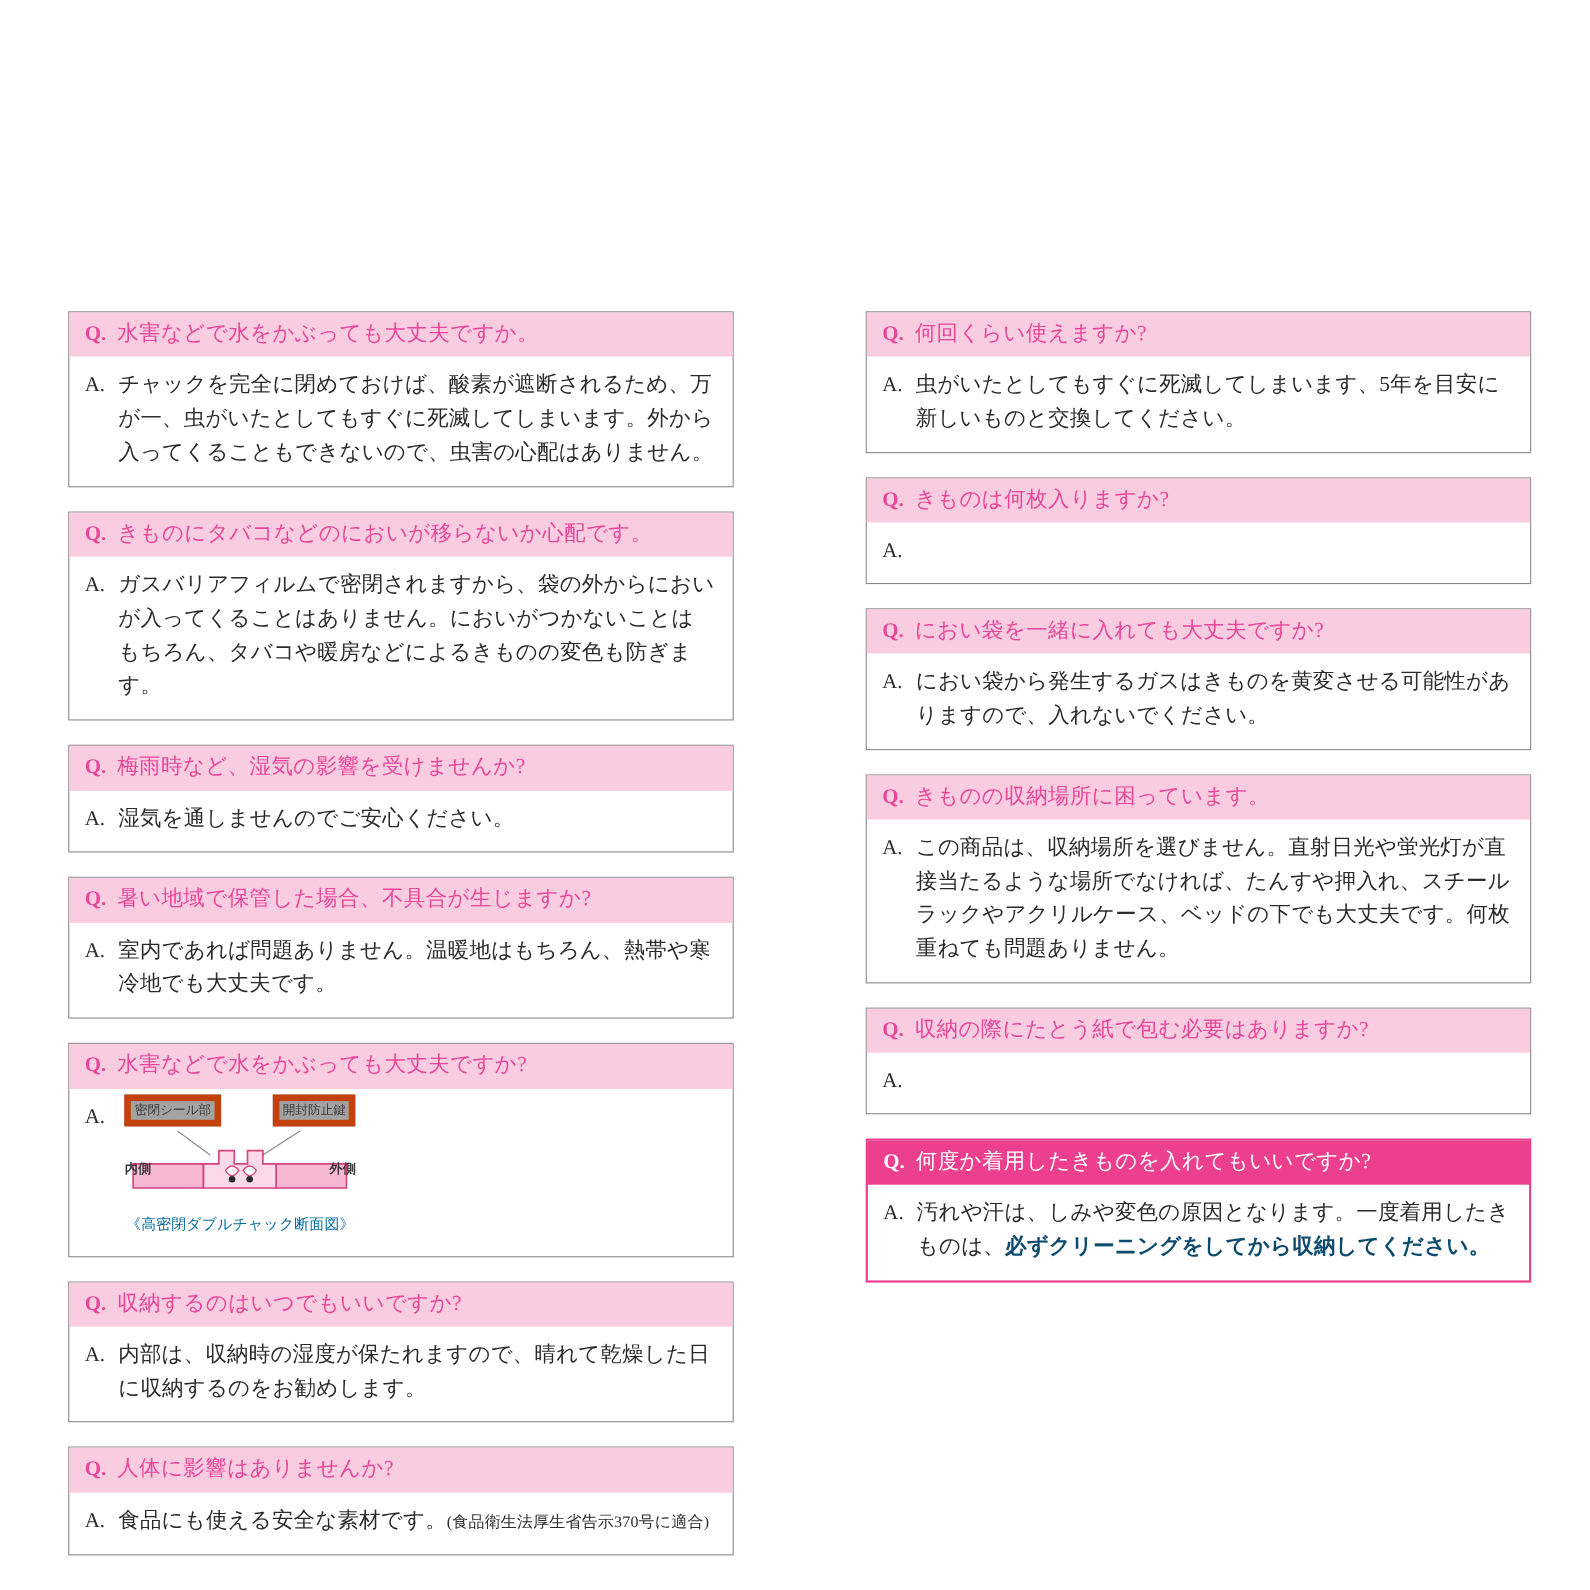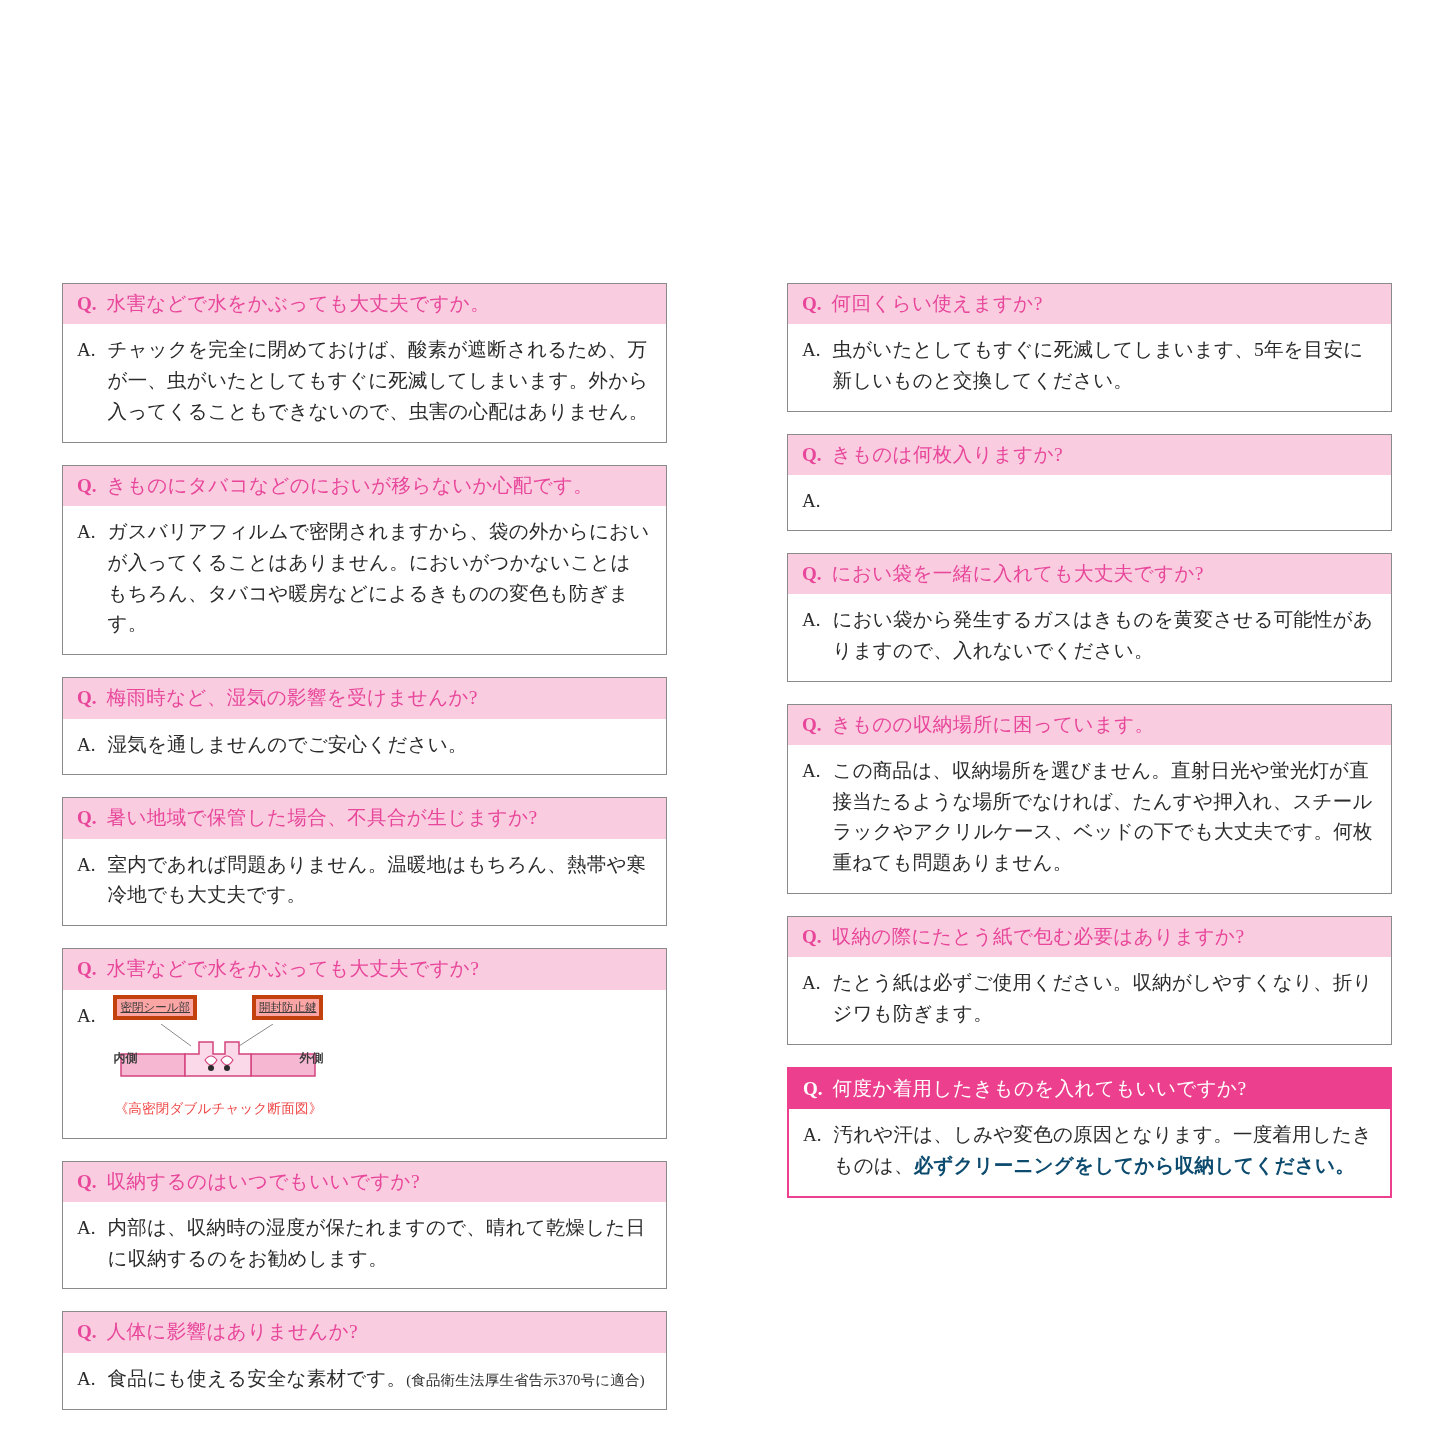--- a/index.html
+++ b/index.html
@@ -116,25 +116,24 @@
     position: relative;
     top: -6px;
   }
   .diagram-labels {
     display: flex;
     justify-content: space-between;
     font-size: 11.5px;
     color: #3a3a3a;
   }
   .diagram-labels span {
-    border: 4px solid #c2410c;
+    border: 6px solid #c2410c;
     padding: 1px 3px;
-    background: #fca5a5;
+    background: #a3a3a3;
     white-space: nowrap;
-    text-decoration: underline;
   }
   .diagram-art {
     position: relative;
     height: 74px;
     margin-top: 4px;
     font-weight: bold;
   }
   .diagram-sides {
     position: absolute;
     width: 100%;
@@ -142,21 +141,21 @@
     display: flex;
     justify-content: space-between;
     font-size: 12px;
     color: #3a3a3a;
   }
   .diagram-caption {
     font-size: 13.5px;
     text-align: center;
     margin-top: 2px;
     letter-spacing: 0.2px;
-    color: #ef4444;
+    color: #0369a1;
   }
   svg { display: block; }
 </style>
 </head>
 <body>
 
 <div class="page">
   <div class="columns">
 
     <div class="col col-left">
@@ -313,21 +312,20 @@
         </div>
       </div>
 
       <div class="qa">
         <div class="q-bar">
           <span class="q-mark">Q.</span>
           <span class="q-text">収納の際にたとう紙で包む必要はありますか?</span>
         </div>
         <div class="a-body">
           <span class="a-mark">A.</span>
-          <span class="a-text">たとう紙は必ずご使用ください。収納がしやすくなり、折りジワも防ぎます。</span>
         </div>
       </div>
 
       <div class="qa highlight">
         <div class="q-bar">
           <span class="q-mark">Q.</span>
           <span class="q-text">何度か着用したきものを入れてもいいですか?</span>
         </div>
         <div class="a-body">
           <span class="a-mark">A.</span>

